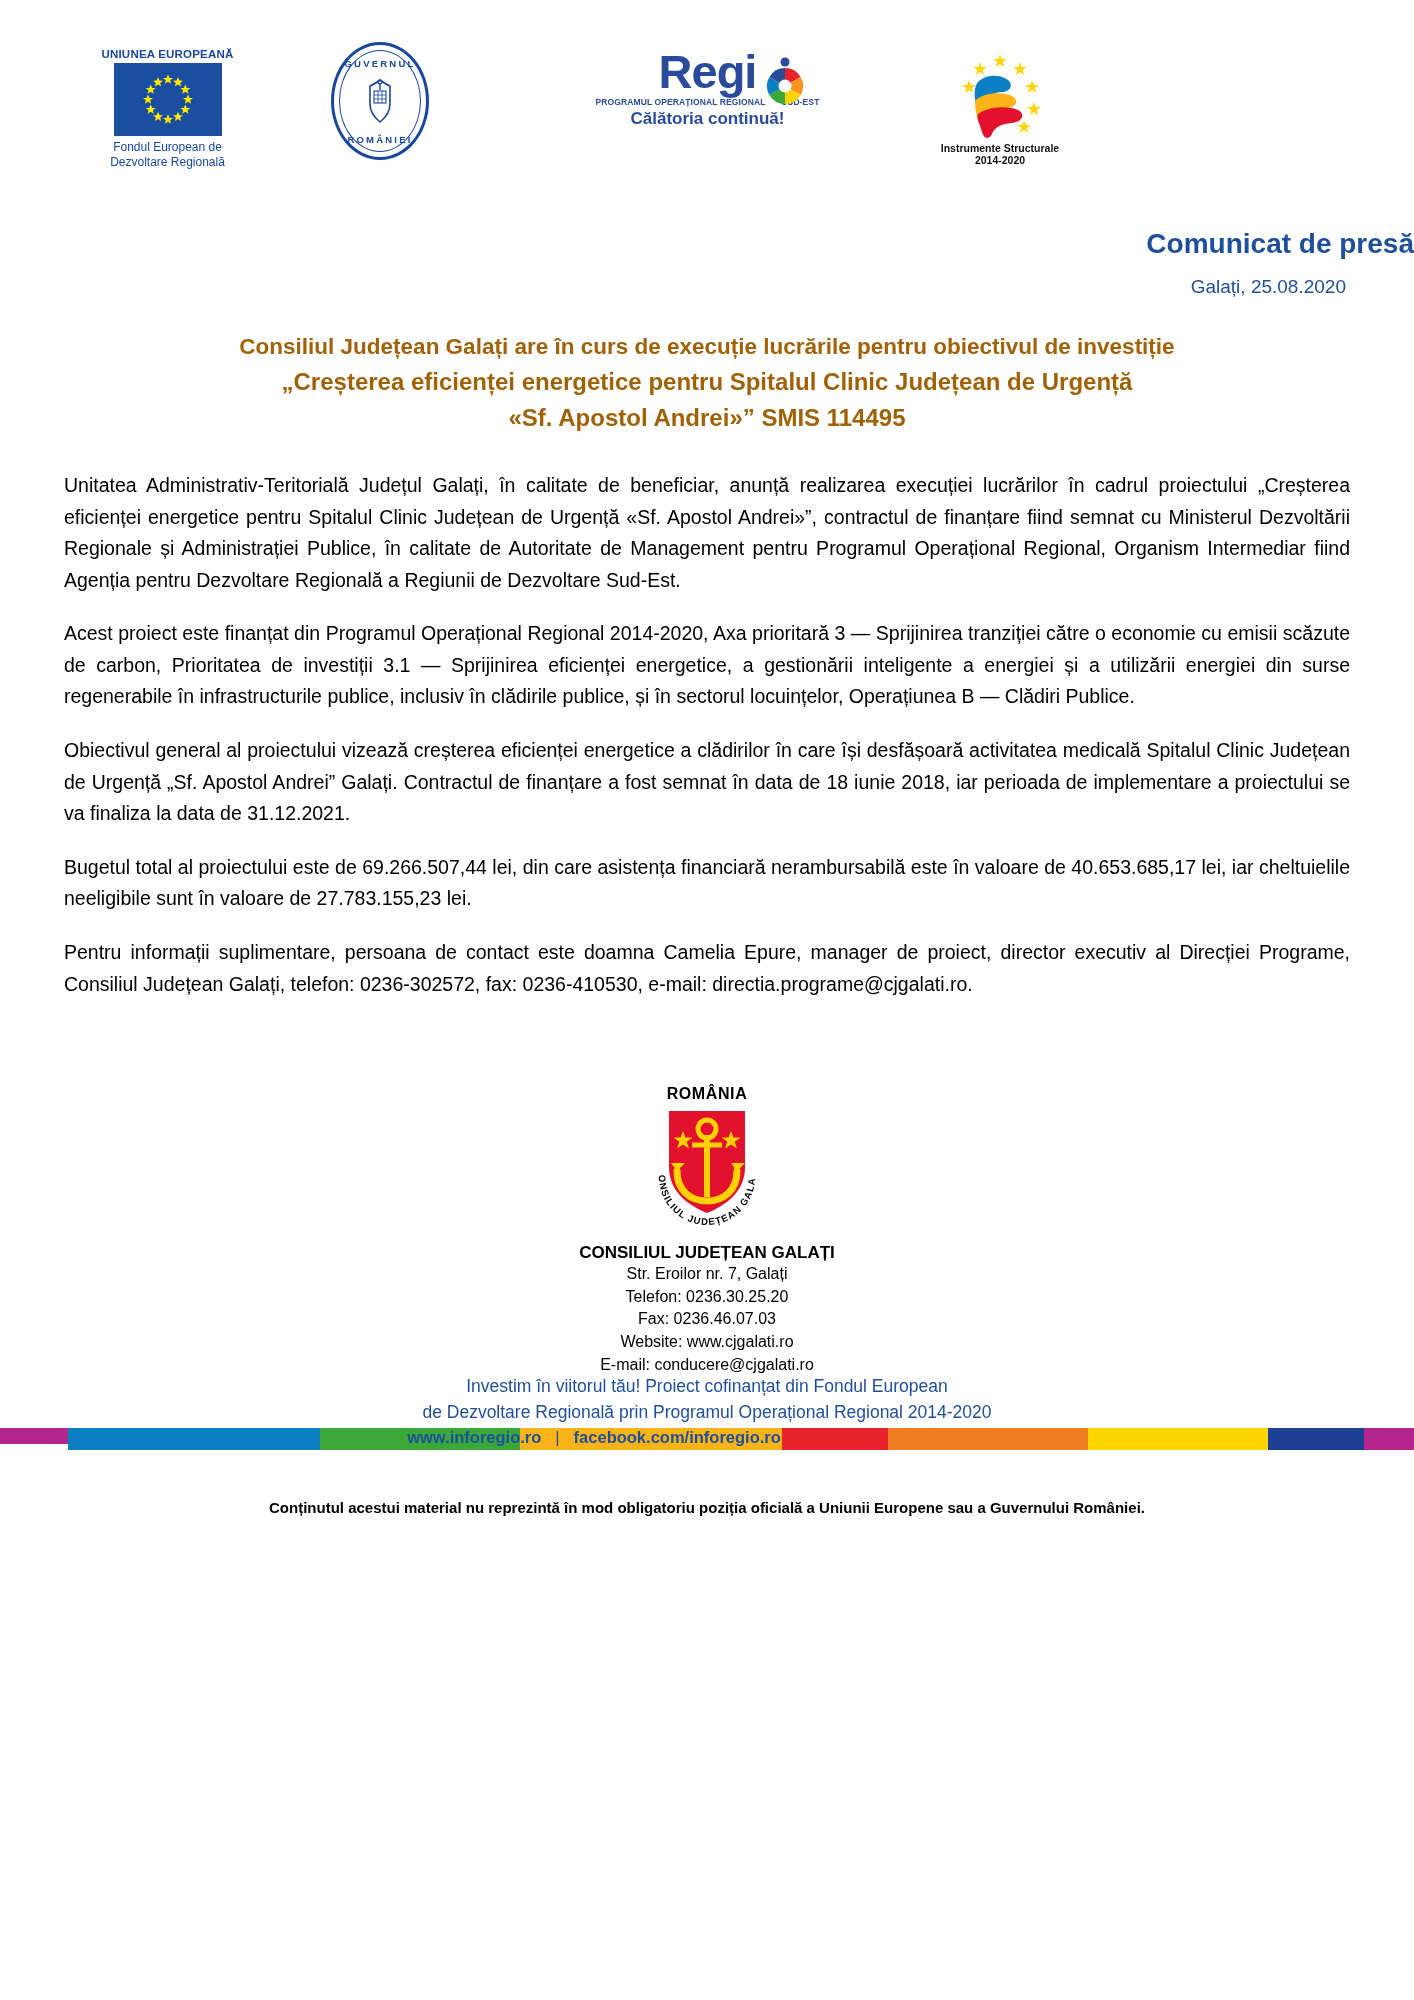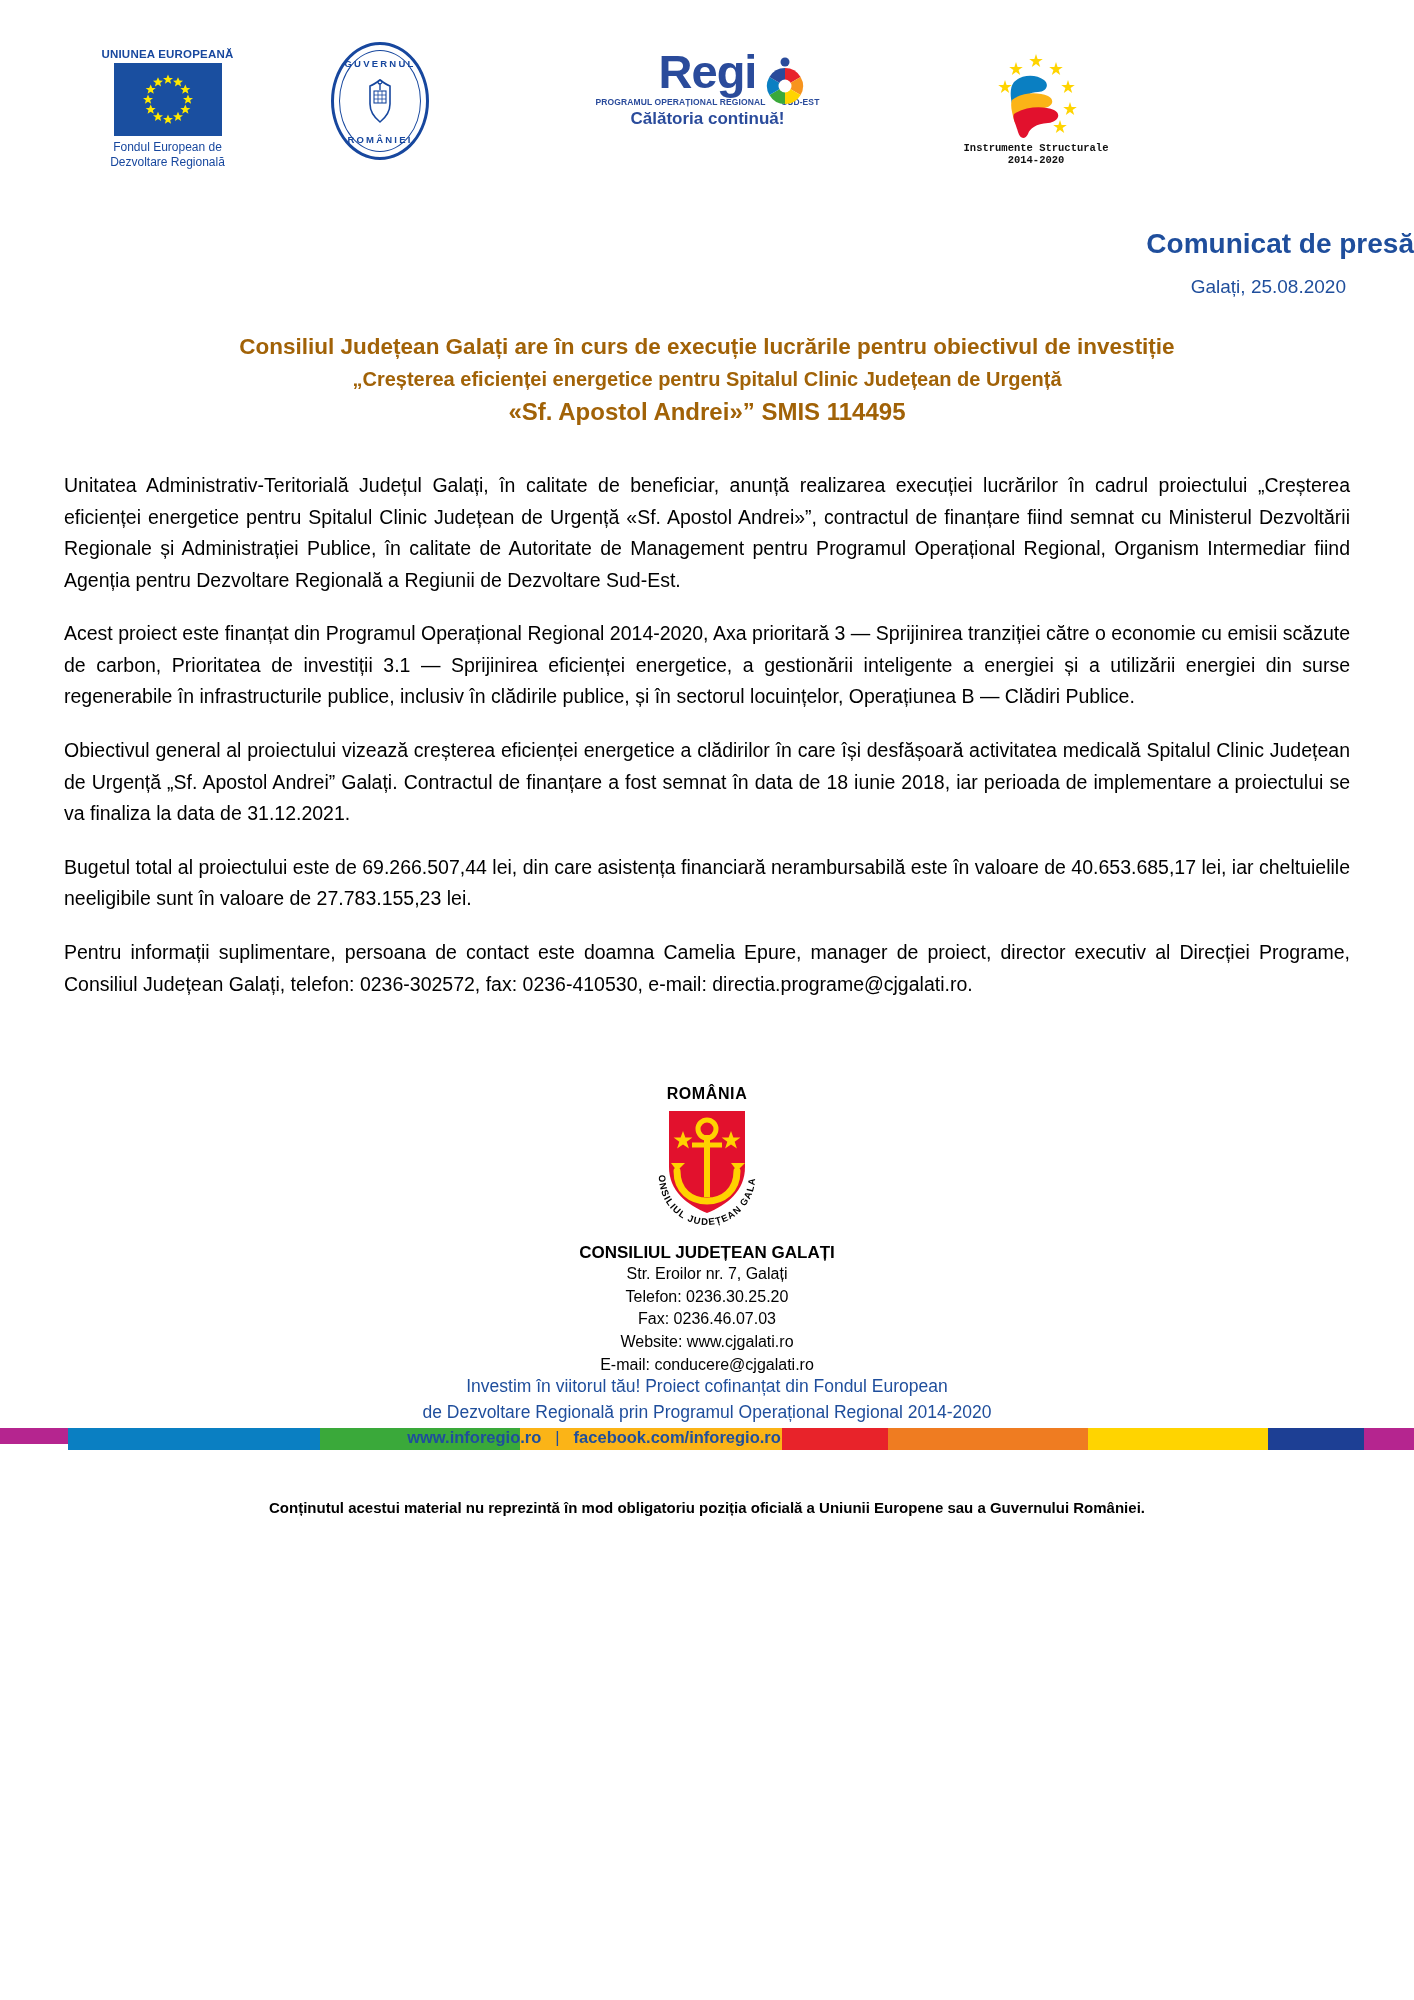--- a/index.html
+++ b/index.html
@@ -120,21 +120,21 @@
   }
   .regio-sub1 .sudest { margin-left: 16px; }
   .regio-sub2 {
     font-size: 17px;
     font-weight: 700;
     color: #2a4b9b;
     margin-top: 2px;
   }
 
   
-  .logo-is { left: 916px; top: 8px; width: 240px; font-family: Liberation Mono, monospace; }
+  .logo-is { left: 880px; top: 8px; width: 240px; }
   .is-mark { width: 128px; height: 92px; margin: 0 auto; position: relative; }
   .is-cap1 {
     font-size: 10.5px; font-weight: 700; color: #111; margin-top: 2px;
   }
   .is-cap2 { font-size: 10.5px; font-weight: 700; color: #111; }
 
   
   .doc-kicker {
     position: absolute;
     top: 228px; left: 0; width: 1414px;
@@ -150,21 +150,21 @@
     color: #1f4e9c;
   }
   .doc-title {
     position: absolute;
     top: 330px; left: 64px; width: 1286px;
     text-align: center;
     color: #a16207;
     font-weight: 700;
   }
   .doc-title .t1 { font-size: 22.5px; line-height: 1.5; }
-  .doc-title .t2 { font-size: 20px; line-height: 1.5; }
+  .doc-title .t2 { font-size: 24px; line-height: 1.5; }
   .doc-title .t3 { font-size: 24px; line-height: 1.5; }
 
   
   .body-copy {
     position: absolute;
     top: 470px; left: 64px; width: 1286px;
   }
   .body-copy p {
     margin: 0 0 22px 0;
     font-size: 19.5px;

